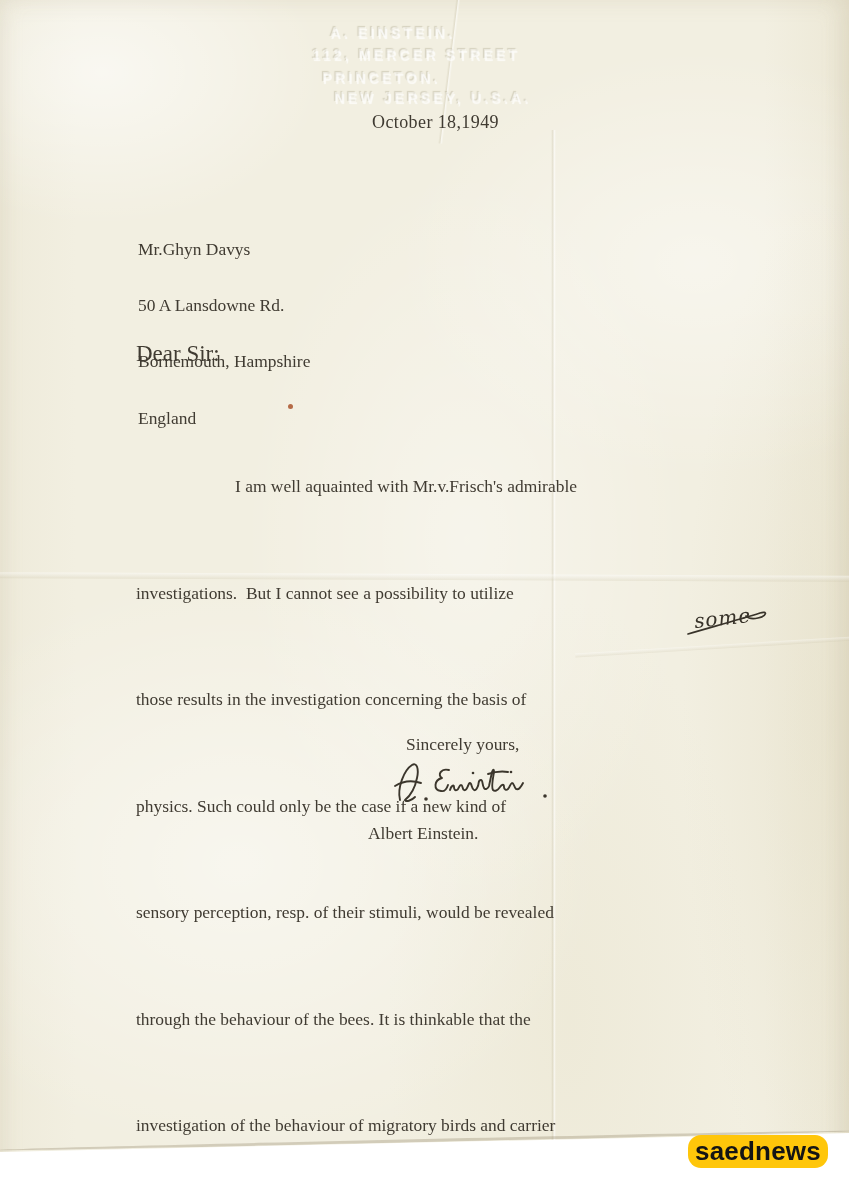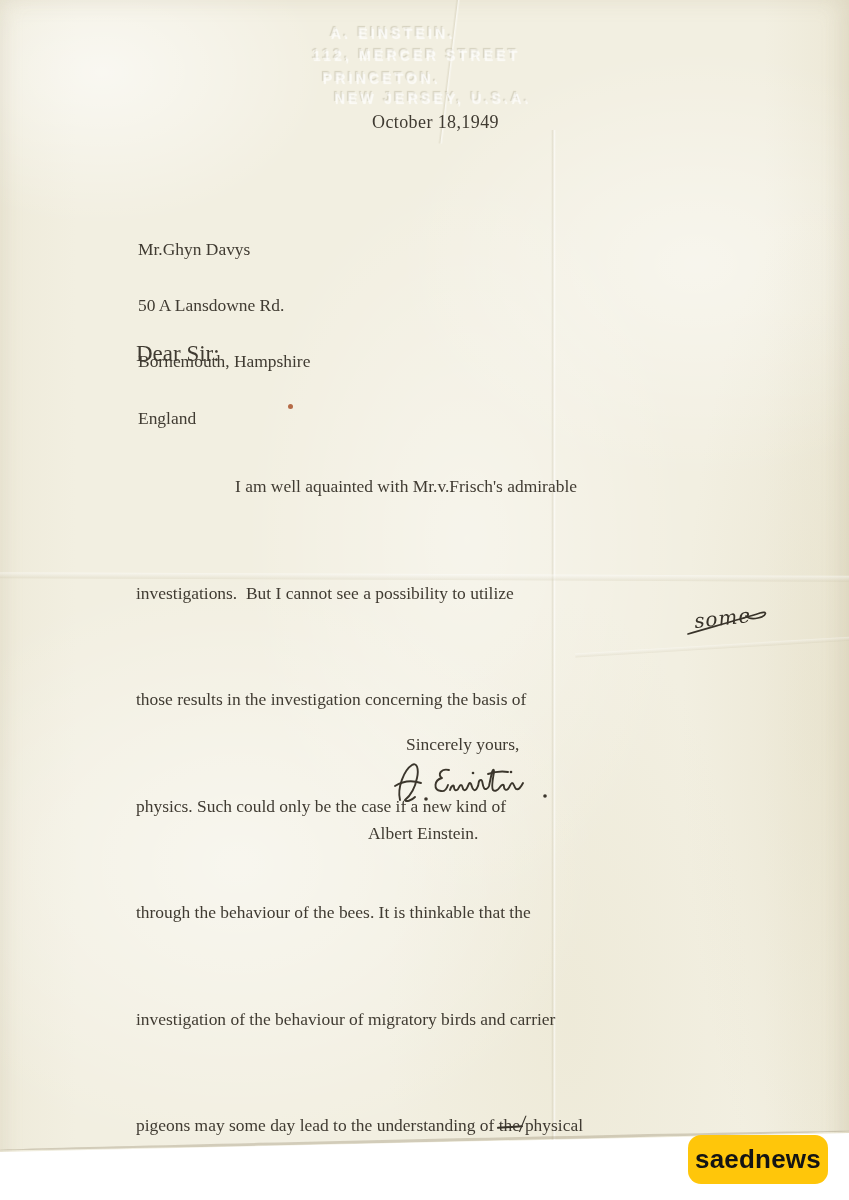--- a/index.html
+++ b/index.html
@@ -95,21 +95,21 @@
   .flourish{position:absolute;left:686px;top:600px;z-index:2;}
   
   .signature{position:absolute;left:393px;top:760px;z-index:2;}
   
   .ink-dot{
     position:absolute;left:288px;top:404px;width:5px;height:5px;border-radius:50%;
     background:#a9542b;opacity:.85;
   }
   
   .badge{
-    position:absolute;left:688px;top:1135px;width:140px;height:49px;z-index:5;
+    position:absolute;left:688px;top:1135px;width:140px;height:33px;z-index:5;
     background:var(--badge-bg);border-radius:13px;
     display:flex;align-items:center;justify-content:center;
   }
   .badge span{
     font-family:"Liberation Sans",sans-serif;font-weight:bold;font-size:26px;
     color:var(--badge-text);letter-spacing:.2px;
   }
 </style>
 </head>
 <body>
@@ -138,20 +138,21 @@
 
   <div class="type salutation">Dear Sir:</div>
 
   <div class="ink-dot"></div>
 
   <div class="type body-block">
     <div class="body-line indent">I am well aquainted with Mr.v.Frisch's admirable</div>
     <div class="body-line">investigations.  But I cannot see a possibility to utilize</div>
     <div class="body-line">those results in the investigation concerning the basis of</div>
     <div class="body-line">physics. Such could only be the case if a new kind of</div>
+    <div class="body-line">sensory perception, resp. of their stimuli, would be revealed</div>
     <div class="body-line">through the behaviour of the bees. It is thinkable that the</div>
     <div class="body-line">investigation of the behaviour of migratory birds and carrier</div>
     <div class="body-line"><span>pigeons may some day lead to the understanding of </span><span class="struck">the</span><span class="caret-mark">/</span><span>physical</span></div>
     
   </div>
 
   <div class="handwritten-word">some</div>
   <svg class="flourish" width="92" height="42" viewBox="0 0 92 42">
     <path d="M2,34 C22,28 52,20 74,13 C82,10.5 81,16 72,18 C66,19.5 62,18 60,16" fill="none" stroke="#38332a" stroke-width="1.7" stroke-linecap="round"></path>
   </svg>

